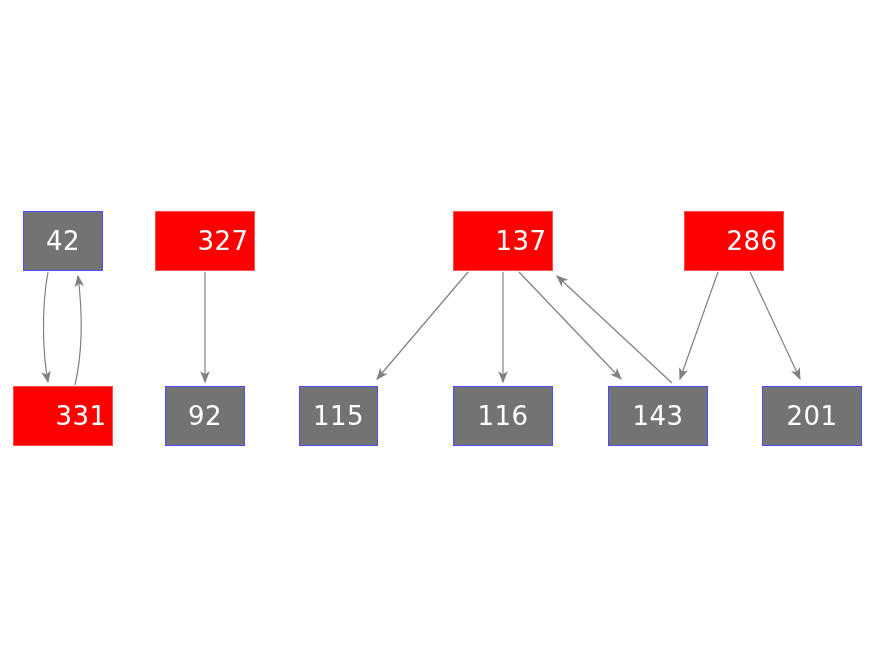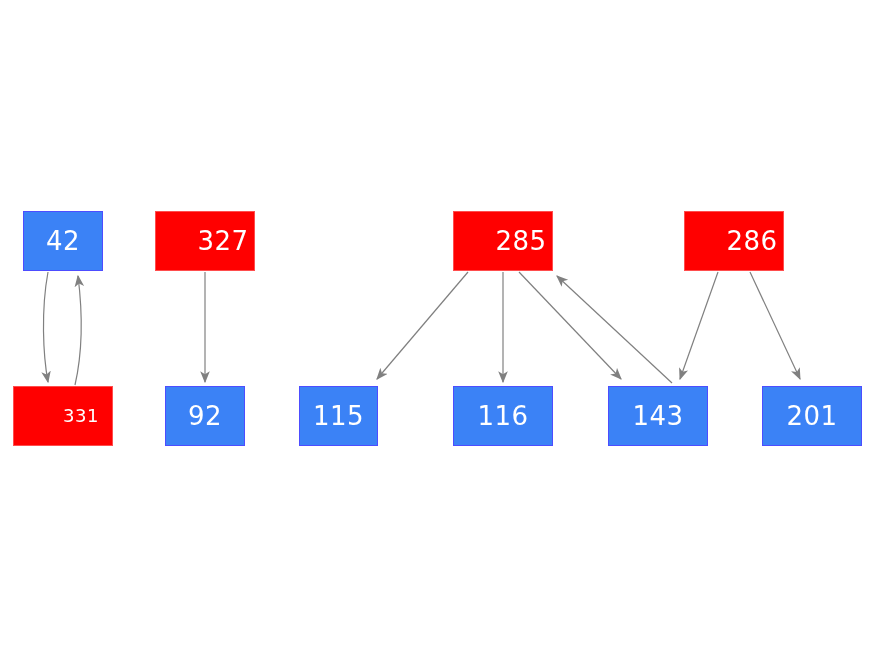--- a/index.html
+++ b/index.html
@@ -38,21 +38,21 @@
     letter-spacing: 0.5px;
     font-family: "DejaVu Sans", "Liberation Sans", sans-serif;
     user-select: none;
   }
   .node.red {
     background: #ff0000;
     border: 1px solid #ff4d4d;
     padding-left: 36px;
   }
   .node.blue {
-    background: #3b82f6;
+    background: #737373;
     border: 1px solid #4d4dff;
   }
   .node-label {
     pointer-events: none;
   }
 </style>
 </head>
 <body>
 
 <div id="canvas" style="width: 875px; height: 656px; background: rgb(255, 255, 255);">
@@ -73,31 +73,31 @@
         <path d="M 672,383 L 557,276" fill="none" stroke="#808080" stroke-width="1.2" marker-end="url(#arrowhead)"></path>
         <path d="M 718,272 L 680,379" fill="none" stroke="#808080" stroke-width="1.2" marker-end="url(#arrowhead)"></path>
         <path d="M 750,272 L 800,379" fill="none" stroke="#808080" stroke-width="1.2" marker-end="url(#arrowhead)"></path>
       </g>
   </svg>
 
   <div id="nodes-group">
       <div class="node blue" style="left: 23px; top: 211px; width: 80px; height: 60px; font-size: 26px; color: rgb(255, 255, 255);">
         <span class="node-label">42</span>
       </div>
-      <div class="node red" style="left: 13px; top: 386px; width: 100px; height: 60px; font-size: 18px; color: rgb(255, 255, 255);">
+      <div class="node red" style="left: 13px; top: 386px; width: 100px; height: 60px; font-size: 26px; color: rgb(255, 255, 255);">
         <span class="node-label">331</span>
       </div>
       <div class="node red" style="left: 155px; top: 211px; width: 100px; height: 60px; font-size: 26px; color: rgb(255, 255, 255);">
         <span class="node-label">327</span>
       </div>
       <div class="node blue" style="left: 165px; top: 386px; width: 80px; height: 60px; font-size: 26px; color: rgb(255, 255, 255); justify-content: center;">
         <span class="node-label">92</span>
       </div>
       <div class="node red" style="left: 453px; top: 211px; width: 100px; height: 60px; font-size: 26px; color: rgb(255, 255, 255);">
-        <span class="node-label">285</span>
+        <span class="node-label">137</span>
       </div>
       <div class="node red" style="left: 684px; top: 211px; width: 100px; height: 60px; font-size: 26px; color: rgb(255, 255, 255);">
         <span class="node-label">286</span>
       </div>
       <div class="node blue" style="left: 299px; top: 386px; width: 79px; height: 60px; font-size: 26px; color: rgb(255, 255, 255);">
         <span class="node-label">115</span>
       </div>
       <div class="node blue" style="left: 453px; top: 386px; width: 100px; height: 60px; font-size: 26px; color: rgb(255, 255, 255);">
         <span class="node-label">116</span>
       </div>

